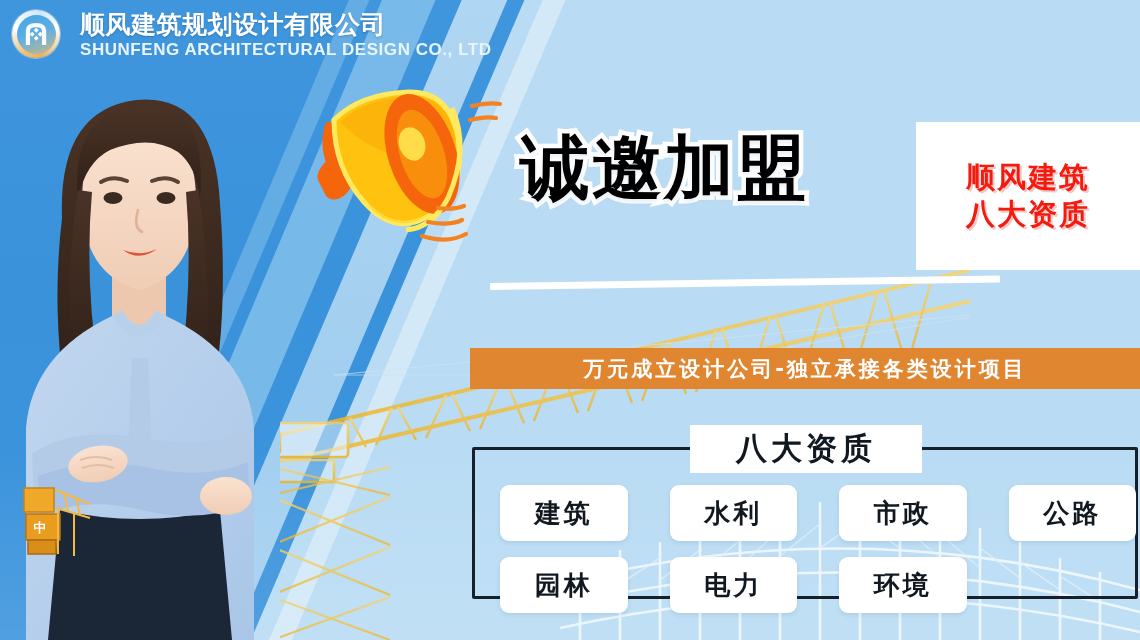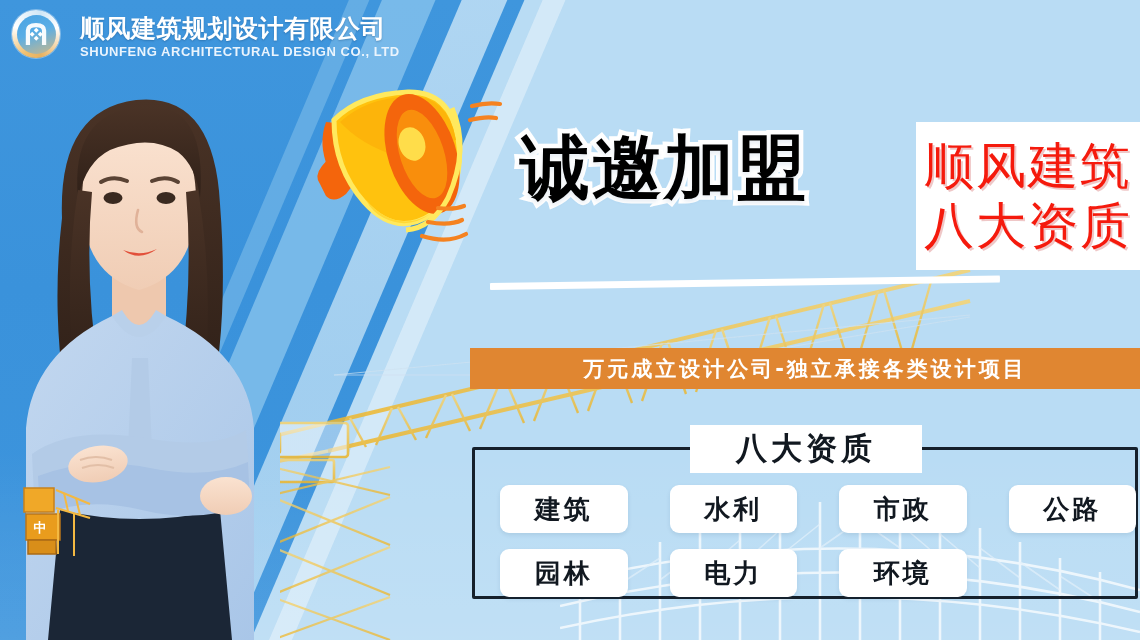--- a/index.html
+++ b/index.html
@@ -58,21 +58,21 @@
   .logo-mark{width:48px;height:48px;border-radius:50%;
     background:conic-gradient(from 210deg,#f0c070,#ffffff 22%,#cfe6f6 45%,#ffffff 62%,#e8b15f 88%,#f0c070);
     display:flex;align-items:center;justify-content:center;
     box-shadow:0 0 0 1px rgba(255,255,255,.35);}
   .logo-inner{width:39px;height:39px;border-radius:50%;
     background:linear-gradient(160deg,#4aa3e2 0%,#59aee6 45%,#cbb88a 100%);
     display:flex;align-items:center;justify-content:center;position:relative;overflow:hidden;}
   .logo-text{line-height:1;}
   .logo-cn{color:#ffffff;font-size:25px;font-weight:700;letter-spacing:.5px;
     font-family:"DejaVu Sans","Liberation Sans",sans-serif;text-shadow:0 1px 2px rgba(0,40,80,.28);}
-  .logo-en{color:#eaf4fd;font-size:13px;font-weight:700;letter-spacing:.55px;margin-top:4px;
+  .logo-en{color:#eaf4fd;font-size:17px;font-weight:700;letter-spacing:.55px;margin-top:4px;
     font-family:"Liberation Sans",sans-serif;}
 
   
   .person{position:absolute;left:0;top:58px;width:330px;height:582px;pointer-events:none;}
 
   
   .megaphone{position:absolute;left:300px;top:72px;width:215px;height:195px;pointer-events:none;}
 
   
   .headline{
@@ -91,21 +91,21 @@
     border-radius:1px;
   }
 
   
   .redbox{
     position:absolute;left:916px;top:122px;width:224px;height:148px;
     background:#ffffff;display:flex;flex-direction:column;
     align-items:center;justify-content:center;gap:6px;
   }
   .redbox-line{
-    color:#f51a0d;font-size:50px;font-weight:400;line-height:1.08;
+    color:#f51a0d;font-size:29px;font-weight:700;line-height:1.08;
     letter-spacing:2px;white-space:nowrap;
     font-family:"DejaVu Sans","Liberation Sans",sans-serif;
     text-shadow:2px 2px 0 rgba(180,0,0,.22);
   }
 
   
   .orangebar{
     position:absolute;left:470px;top:348px;width:670px;height:41px;
     background:#e08631;display:flex;align-items:center;justify-content:center;
   }
@@ -129,21 +129,21 @@
   .qual-title span{
     color:#111820;font-size:31px;font-weight:700;letter-spacing:4px;
     font-family:"DejaVu Sans","Liberation Sans",sans-serif;white-space:nowrap;
   }
   .qual-grid{
     position:absolute;left:0;right:0;top:60px;
     display:grid;grid-template-columns:repeat(4,1fr);
     row-gap:16px;column-gap:18px;padding:0 4px;z-index:2;
   }
   .qual-item{
-    background:#ffffff;border-radius:9px;height:48px;
+    background:#ffffff;border-radius:9px;height:56px;
     display:flex;align-items:center;justify-content:center;
     box-shadow:0 2px 4px rgba(20,60,100,.10);
     margin-left:24px;
   }
   .qual-item span{
     color:#111820;font-size:26px;font-weight:700;letter-spacing:3px;
     font-family:"DejaVu Sans","Liberation Sans",sans-serif;white-space:nowrap;
   }
 </style>
 </head>

